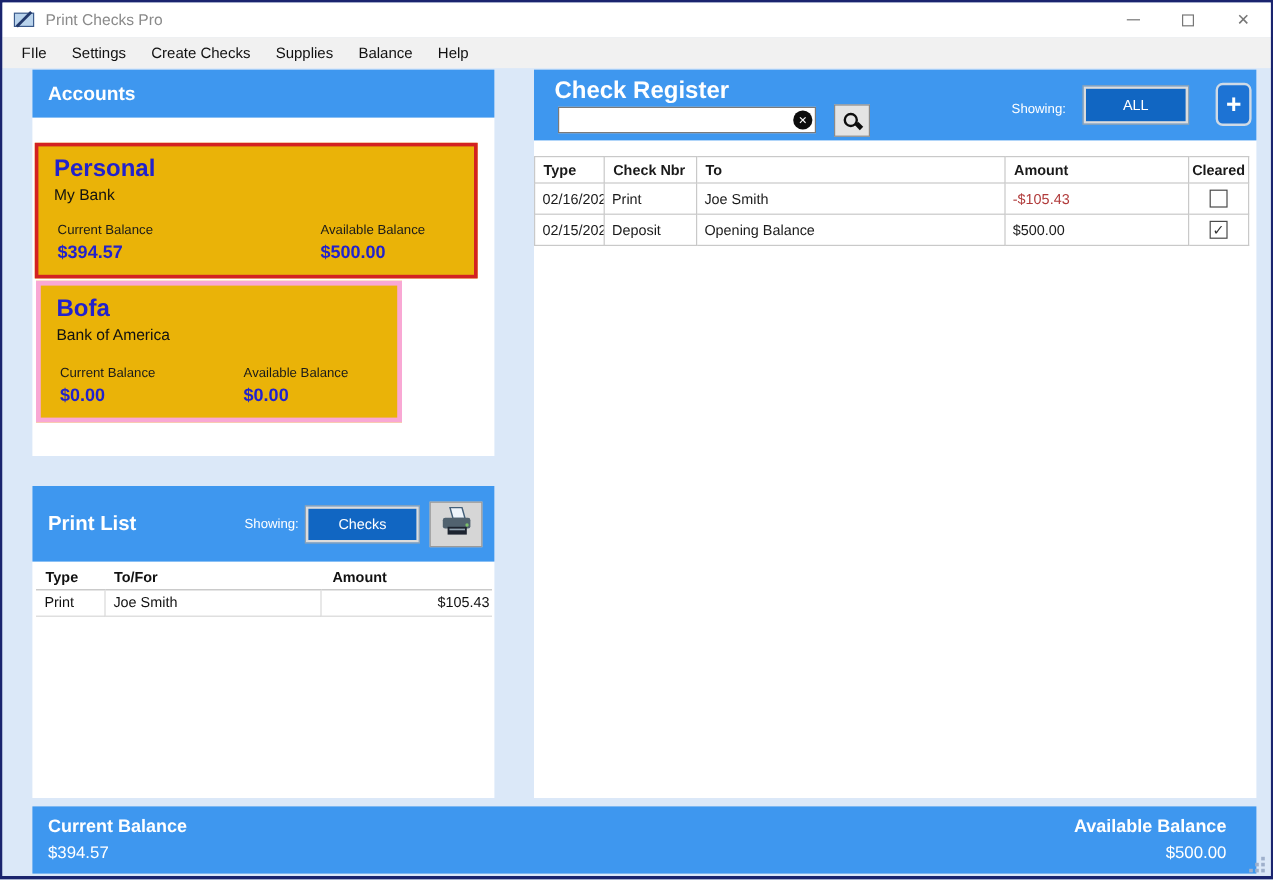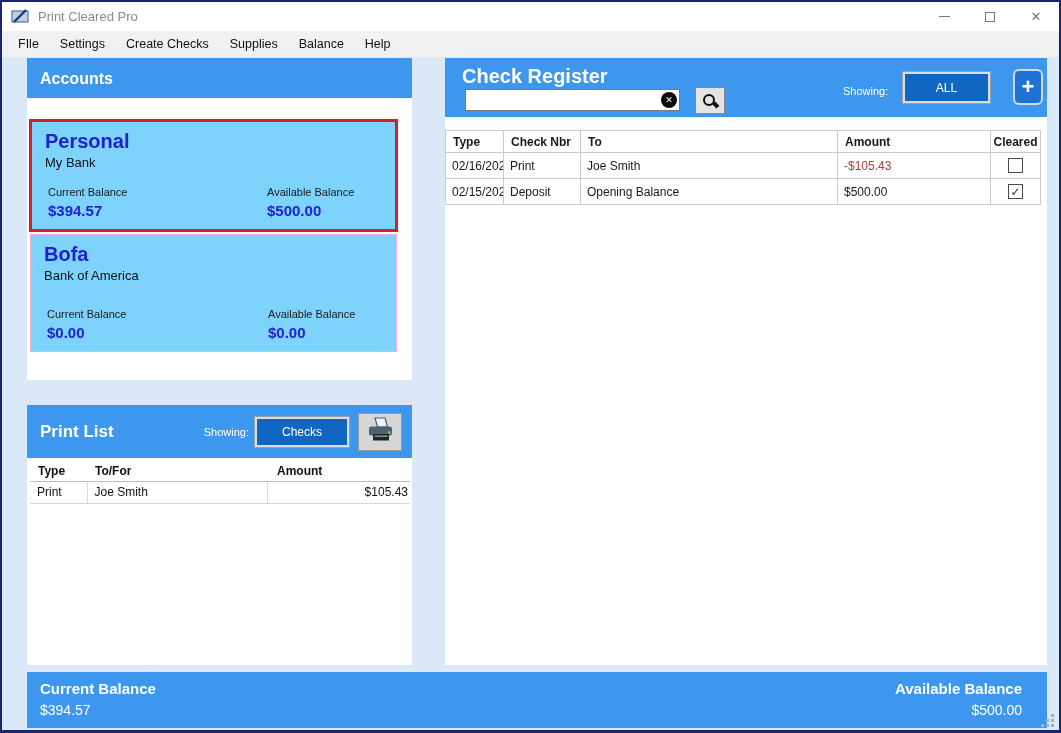--- a/index.html
+++ b/index.html
@@ -20,34 +20,34 @@
   .menu-item{font-size:12.5px;color:#111;margin-right:21px;cursor:default;}
   
   .content{position:relative;width:100%;height:674px;background:var(--background-light-blue,#dbe8f8);}
   .panel{position:absolute;background:#ffffff;}
   .panel-header{background:var(--panel-header-blue,#3e97ef);color:#fff;}
   .panel-title{font-weight:bold;}
   
   .accounts{left:25px;top:1px;width:385px;height:322px;}
   .accounts .panel-header{height:40px;padding:12px 0 0 13px;}
   .accounts .panel-title{font-size:16px;}
-  .account-card{position:absolute;background:#7dd3fc;}
+  .account-card{position:absolute;background:#eab308;}
   .card-personal{left:2px;top:61px;width:369px;height:113px;border:3px solid var(--selected-border-red,#d32222);}
-  .card-bofa{left:3px;top:176px;width:367px;height:118px;border:1px solid #f9a8d4;}
+  .card-bofa{left:3px;top:176px;width:305px;height:118px;border:4px solid #f9a8d4;}
   .acct-pad{padding:8px 12px 0 13px;}
   .acct-name{font-size:20px;font-weight:bold;color:var(--account-text-blue,#2222cc);}
   .acct-bank{font-size:13px;color:#111;margin-top:2px;}
   .balances{position:absolute;left:16px;right:10px;bottom:10px;display:flex;}
   .bal{flex:1;}
   .bal-right{flex:0 0 118px;}
   .bal-label{font-size:11px;color:#1a1a1a;}
   .bal-value{font-size:15px;font-weight:bold;color:var(--account-text-blue,#2222cc);margin-top:4px;}
   
   .printlist{left:25px;top:348px;width:385px;height:260px;}
-  .printlist .panel-header{height:53px;display:flex;align-items:center;padding:0 10px 0 13px;}
+  .printlist .panel-header{height:63px;display:flex;align-items:center;padding:0 10px 0 13px;}
   .printlist .panel-title{font-size:17px;}
   .showing-label{font-size:11px;color:#fff;}
   .pl-showing{margin-left:auto;margin-right:6px;}
   .blue-btn{background:var(--button-dark-blue,#1166c2);color:#fff;font-size:12px;
     border:2px solid #dcdcdc;box-shadow:0 0 0 1px #8fa3b5;cursor:pointer;font-family:inherit;}
   .checks-btn{width:94px;height:30px;}
   .printer-btn{width:44px;height:38px;margin-left:9px;background:#d6d6d6;border:1px solid #9a9a9a;
     display:flex;align-items:center;justify-content:center;cursor:pointer;padding:0;}
   .pl-table{border-collapse:collapse;table-layout:fixed;margin:5px 0 0 3px;width:380px;font-size:12px;color:#111;}
   .pl-table th{font-weight:bold;text-align:left;height:18px;padding:0 0 2px 8px;border-bottom:1px solid #bdbdbd;}
@@ -100,21 +100,21 @@
 
 <div class="window">
 
   <div class="titlebar">
     <span class="app-icon">
       <svg width="19" height="15" viewBox="0 0 19 15">
         <rect x="1" y="2" width="16" height="11" fill="#b9d3ec" stroke="#3a5a8c"></rect>
         <line x1="3" y1="13" x2="15" y2="1" stroke="#22386b" stroke-width="2.4"></line>
       </svg>
     </span>
-    <span class="app-title">Print Cleared Pro</span>
+    <span class="app-title">Print Checks Pro</span>
     <div class="win-controls">
       <span class="wc">
           <i class="dash"></i>
         </span>
       <span class="wc">
           <i class="boxg"></i>
         </span>
       <span class="wc close">✕</span>
     </div>
   </div>

